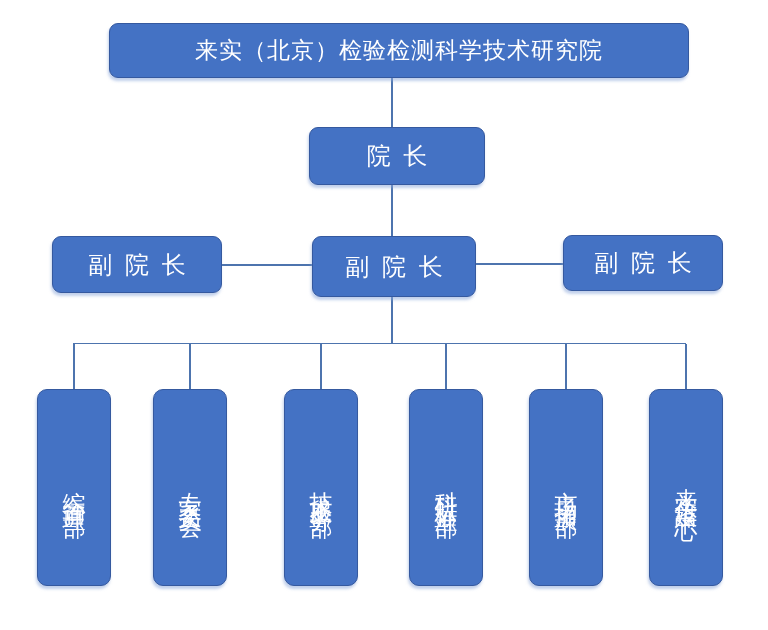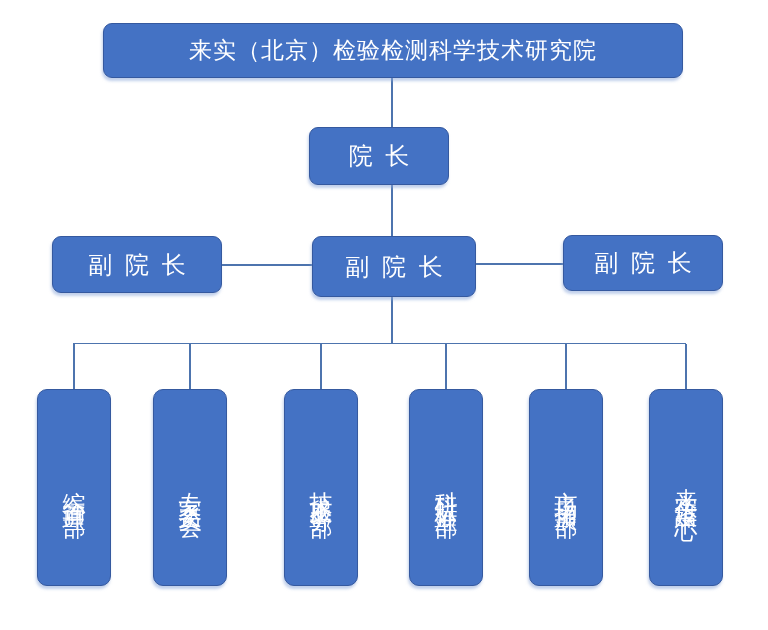--- a/index.html
+++ b/index.html
@@ -33,23 +33,23 @@
     justify-content:center;
     box-sizing:border-box;
   }
   .h-label{
     font-size:24px;
     line-height:1;
     white-space:pre;
     word-spacing:6px;
     text-align:center;
   }
-  .root-node{left:103px;top:23px;width:580px;height:55px;}
+  .root-node{left:109px;top:23px;width:580px;height:55px;}
   .root-node .h-label{font-size:23px;letter-spacing:1px;}
-  .president-node{left:309px;top:127px;width:140px;height:58px;}
+  .president-node{left:309px;top:127px;width:176px;height:58px;}
   .vp-left{left:52px;top:236px;width:170px;height:57px;}
   .vp-center{left:312px;top:236px;width:164px;height:61px;}
   .vp-right{left:563px;top:235px;width:160px;height:56px;}
   .dept{top:389px;width:74px;height:197px;border-radius:10px;}
   .dept-1{left:37px;}
   .dept-2{left:153px;}
   .dept-3{left:284px;}
   .dept-4{left:409px;}
   .dept-5{left:529px;}
   .dept-6{left:649px;}

